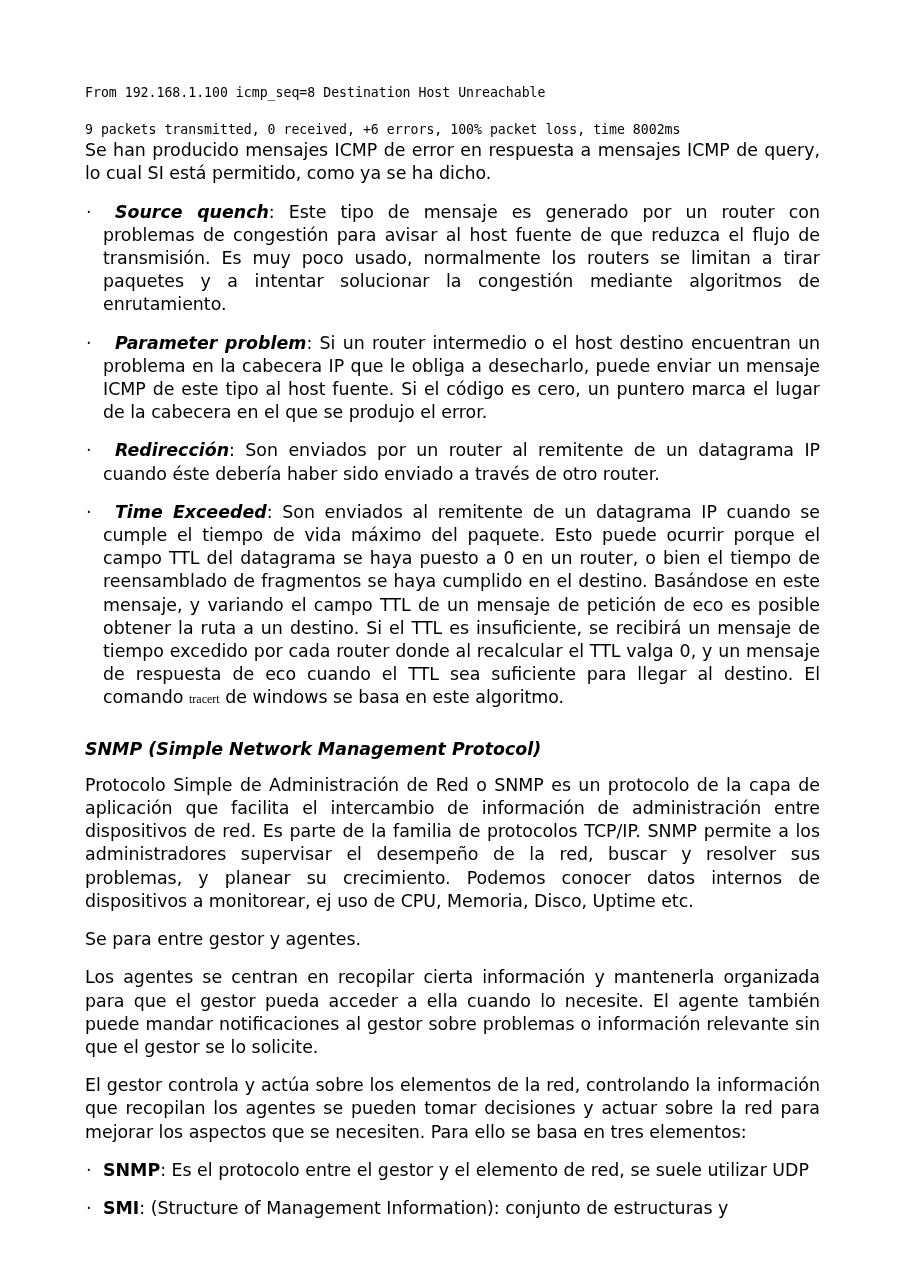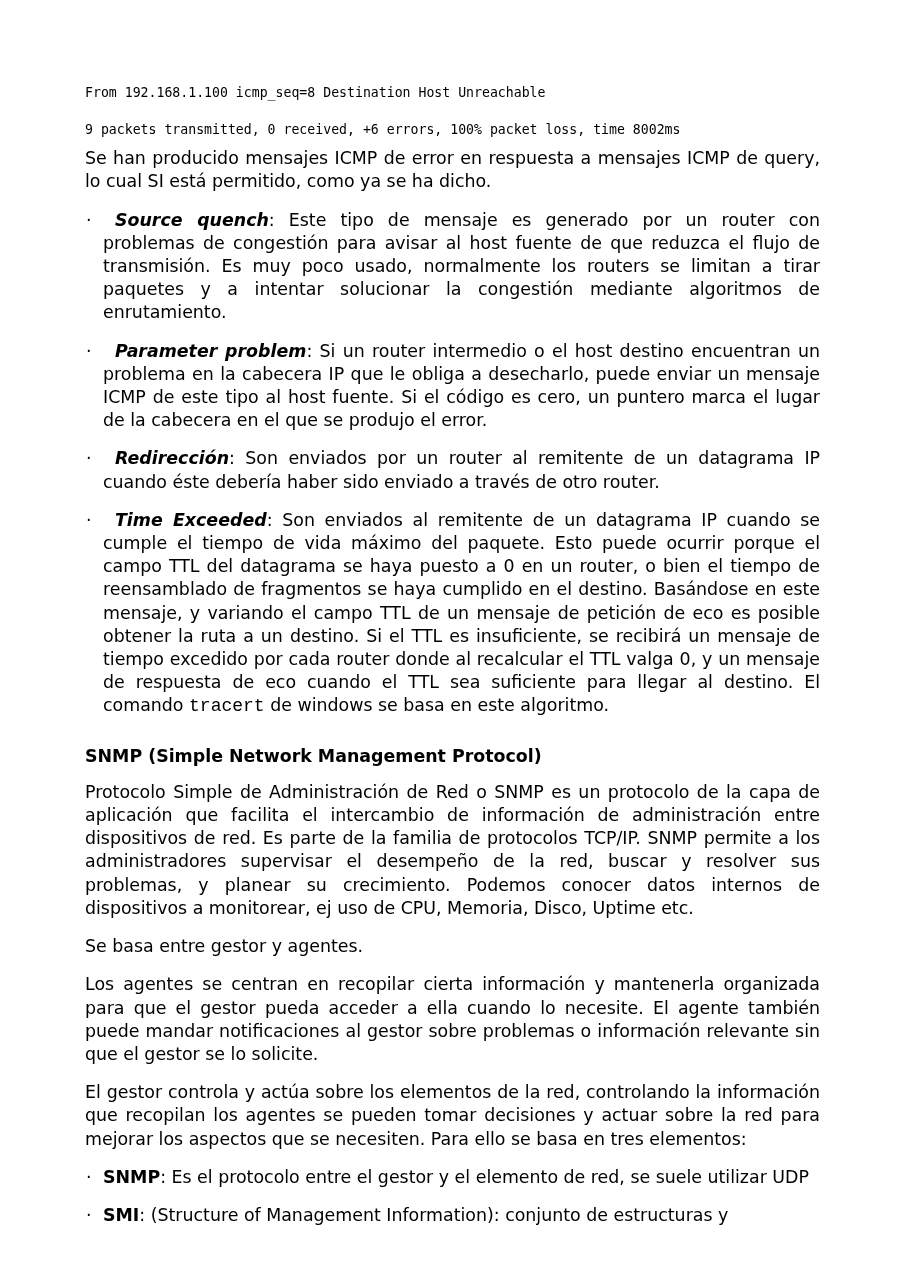--- a/index.html
+++ b/index.html
@@ -48,35 +48,36 @@
     font-size: 17.4px;
     line-height: 23.2px;
     text-align: justify;
     text-justify: inter-word;
     margin: 0;
     color: #000000;
     hyphens: none;
   }
 
   .para.tight {
-    margin-top: 8px;
+    margin-top: 0;
   }
 
   .para-gap {
     height: 15px;
   }
 
   
   .heading {
     font-size: 17.4px;
     line-height: 23.2px;
     font-weight: bold;
     margin: 0;
     text-align: left;
     color: #000000;
+    font-style: italic;
   }
 
   .heading-gap-before {
     height: 26px;
   }
 
   .heading-gap-after {
     height: 13px;
   }
 
@@ -114,22 +115,22 @@
     font-weight: bold;
     font-style: italic;
     margin-left: 12px;
   }
 
   .lead-b {
     font-weight: bold;
   }
 
   .inline-mono {
-    font-family: Liberation Mono, monospace;
-    font-size: 18px;
+    font-family: Liberation Serif, serif;
+    font-size: 12px;
   }
 
   .bullet-gap {
     height: 15px;
   }
 </style>
 </head>
 <body>
 
 <div class="page">
@@ -167,21 +168,21 @@
     <div class="heading-gap-before"></div>
 
     <h2 class="heading">SNMP (Simple Network Management Protocol)</h2>
 
     <div class="heading-gap-after"></div>
 
     <p class="para">Protocolo Simple de Administración de Red o SNMP es un protocolo de la capa de aplicación que facilita el intercambio de información de administración entre dispositivos de red. Es parte de la familia de protocolos TCP/IP. SNMP permite a los administradores supervisar el desempeño de la red, buscar y resolver sus problemas, y planear su crecimiento. Podemos conocer datos internos de dispositivos a monitorear, ej uso de CPU, Memoria, Disco, Uptime etc.</p>
 
     <div class="para-gap"></div>
 
-    <p class="para">Se basa entre gestor y agentes.</p>
+    <p class="para">Se para entre gestor y agentes.</p>
 
     <div class="para-gap"></div>
 
     <p class="para">Los agentes se centran en recopilar cierta información y mantenerla organizada para que el gestor pueda acceder a ella cuando lo necesite. El agente también puede mandar notificaciones al gestor sobre problemas o información relevante sin que el gestor se lo solicite.</p>
 
     <div class="para-gap"></div>
 
     <p class="para">El gestor controla y actúa sobre los elementos de la red, controlando la información que recopilan los agentes se pueden tomar decisiones y actuar sobre la red para mejorar los aspectos que se necesiten. Para ello se basa en tres elementos:</p>
 
     <div class="bullet-gap"></div>

